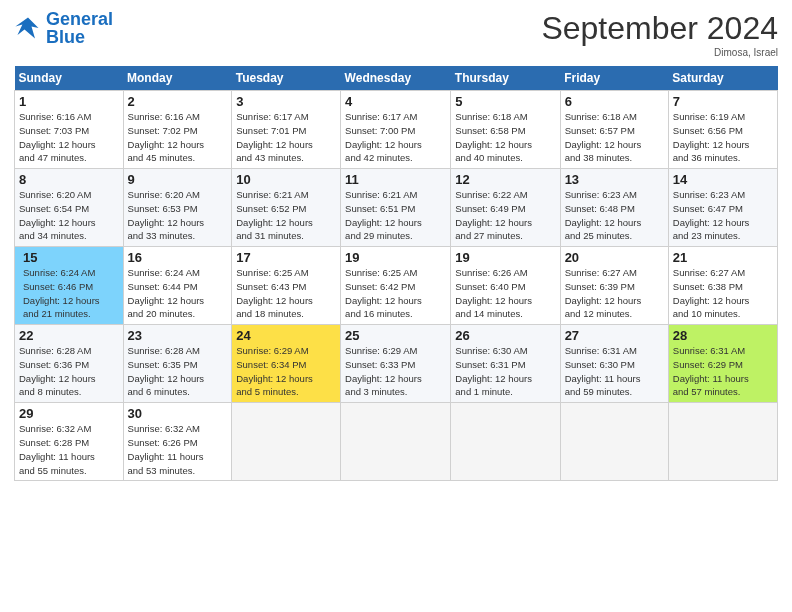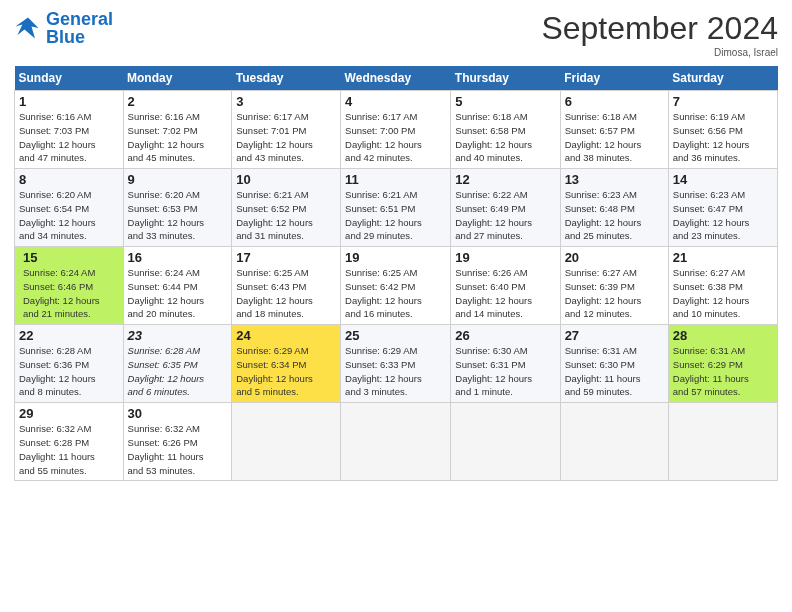--- a/index.html
+++ b/index.html
@@ -180,21 +180,21 @@
           <td style="background: rgb(245, 247, 250);">
             <span class="day-num">13</span>
             <div class="day-info">Sunrise: 6:23 AM<br>Sunset: 6:48 PM<br>Daylight: 12 hours<br>and 25 minutes.</div>
           </td>
           <td style="background: rgb(245, 247, 250);">
             <span class="day-num">14</span>
             <div class="day-info">Sunrise: 6:23 AM<br>Sunset: 6:47 PM<br>Daylight: 12 hours<br>and 23 minutes.</div>
           </td>
         </tr>
         <tr>
-          <td style="background: #bef264; padding-left: 8px;">
+          <td style="background: #7dd3fc; padding-left: 8px;">
             <span class="day-num">15</span>
             <div class="day-info">Sunrise: 6:24 AM<br>Sunset: 6:46 PM<br>Daylight: 12 hours<br>and 21 minutes.</div>
           </td>
           <td style="background: rgb(255, 255, 255);">
             <span class="day-num">16</span>
             <div class="day-info">Sunrise: 6:24 AM<br>Sunset: 6:44 PM<br>Daylight: 12 hours<br>and 20 minutes.</div>
           </td>
           <td style="background: rgb(255, 255, 255);">
             <span class="day-num">17</span>
             <div class="day-info">Sunrise: 6:25 AM<br>Sunset: 6:43 PM<br>Daylight: 12 hours<br>and 18 minutes.</div>
@@ -214,21 +214,21 @@
           <td style="background: rgb(255, 255, 255);">
             <span class="day-num">21</span>
             <div class="day-info">Sunrise: 6:27 AM<br>Sunset: 6:38 PM<br>Daylight: 12 hours<br>and 10 minutes.</div>
           </td>
         </tr>
         <tr>
           <td style="background: rgb(245, 247, 250); margin-top: 20px;">
             <span class="day-num">22</span>
             <div class="day-info">Sunrise: 6:28 AM<br>Sunset: 6:36 PM<br>Daylight: 12 hours<br>and 8 minutes.</div>
           </td>
-          <td style="background: rgb(245, 247, 250); font-style: italic;">
+          <td style="background: rgb(245, 247, 250);">
             <span class="day-num">23</span>
             <div class="day-info">Sunrise: 6:28 AM<br>Sunset: 6:35 PM<br>Daylight: 12 hours<br>and 6 minutes.</div>
           </td>
           <td style="background: #fde047;">
             <span class="day-num">24</span>
             <div class="day-info">Sunrise: 6:29 AM<br>Sunset: 6:34 PM<br>Daylight: 12 hours<br>and 5 minutes.</div>
           </td>
           <td style="background: rgb(245, 247, 250);">
             <span class="day-num">25</span>
             <div class="day-info">Sunrise: 6:29 AM<br>Sunset: 6:33 PM<br>Daylight: 12 hours<br>and 3 minutes.</div>

